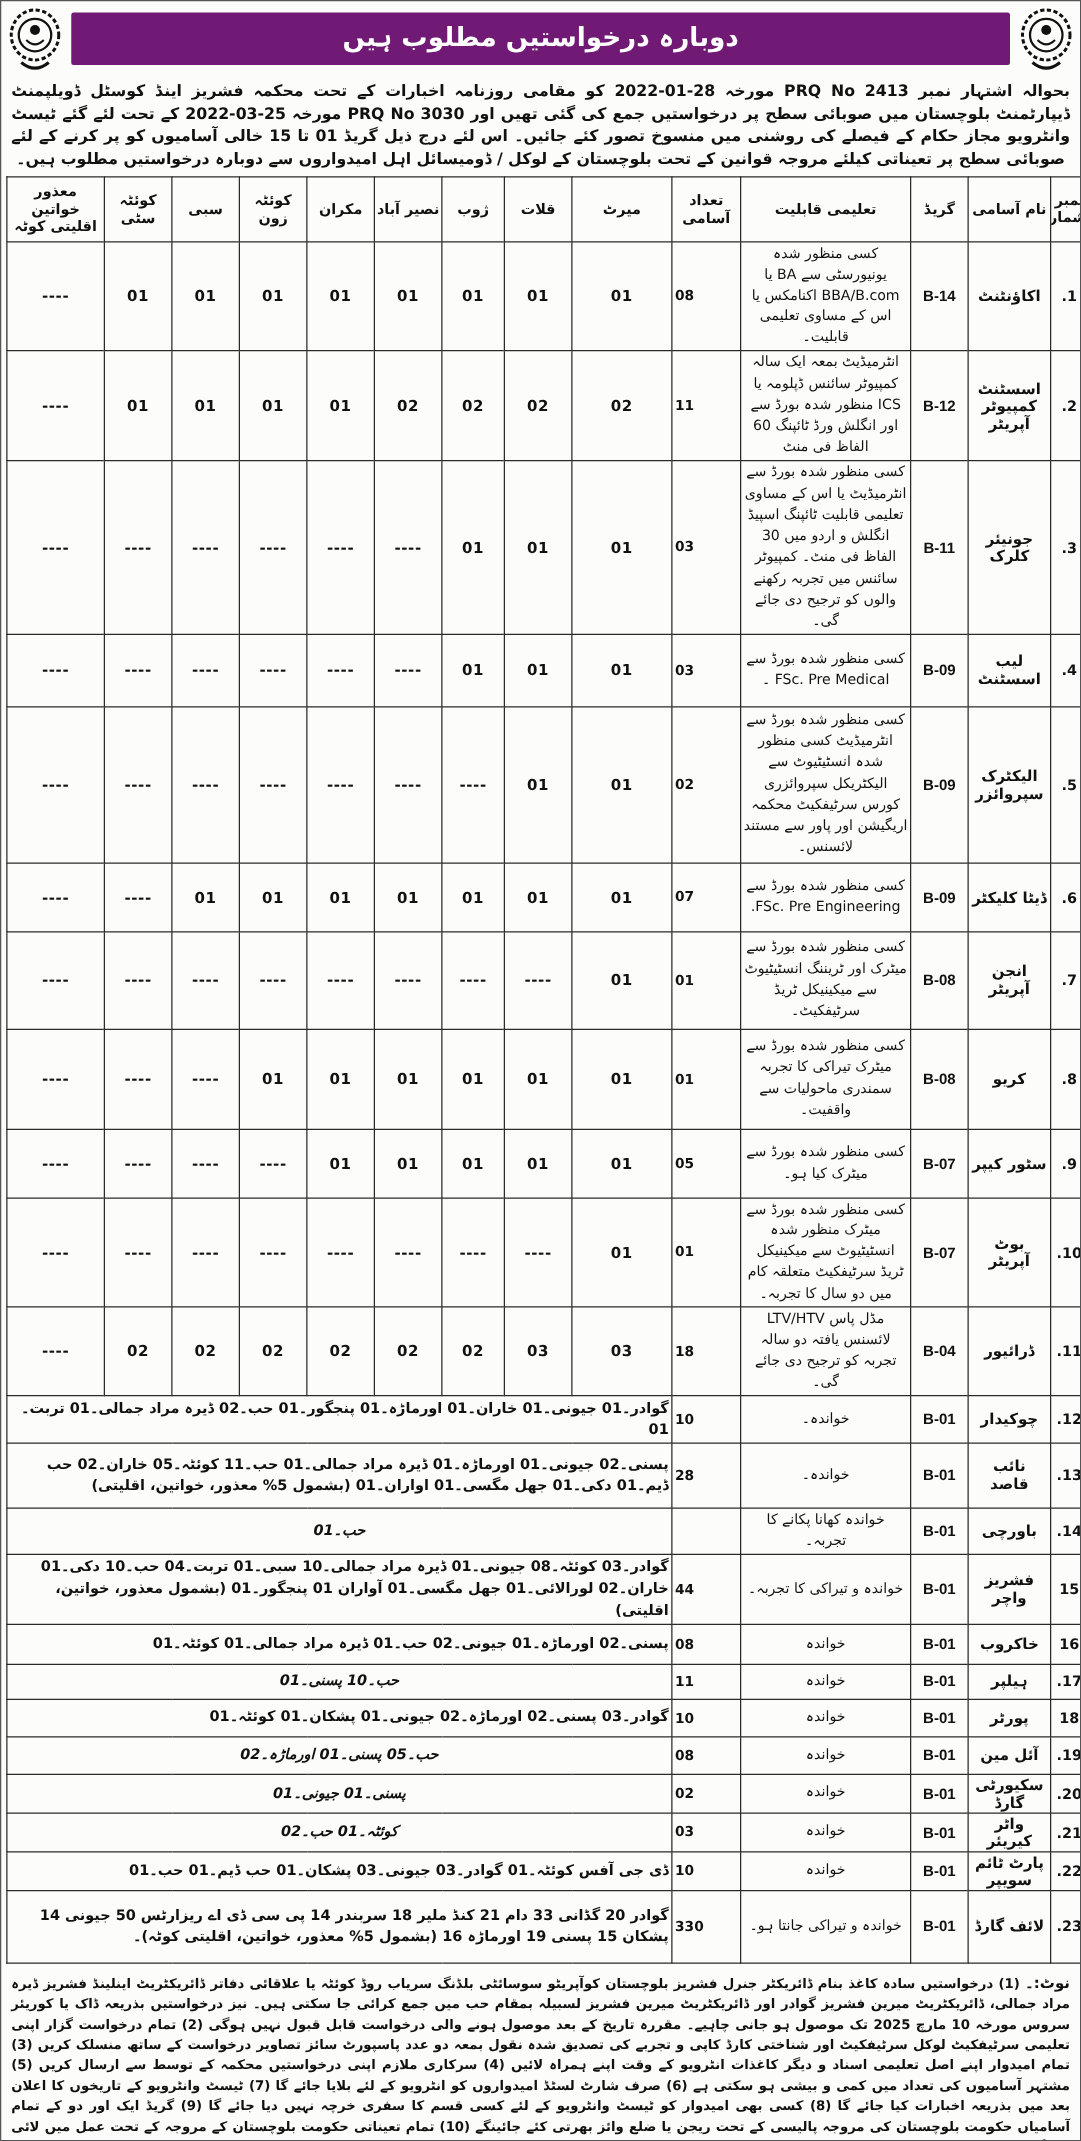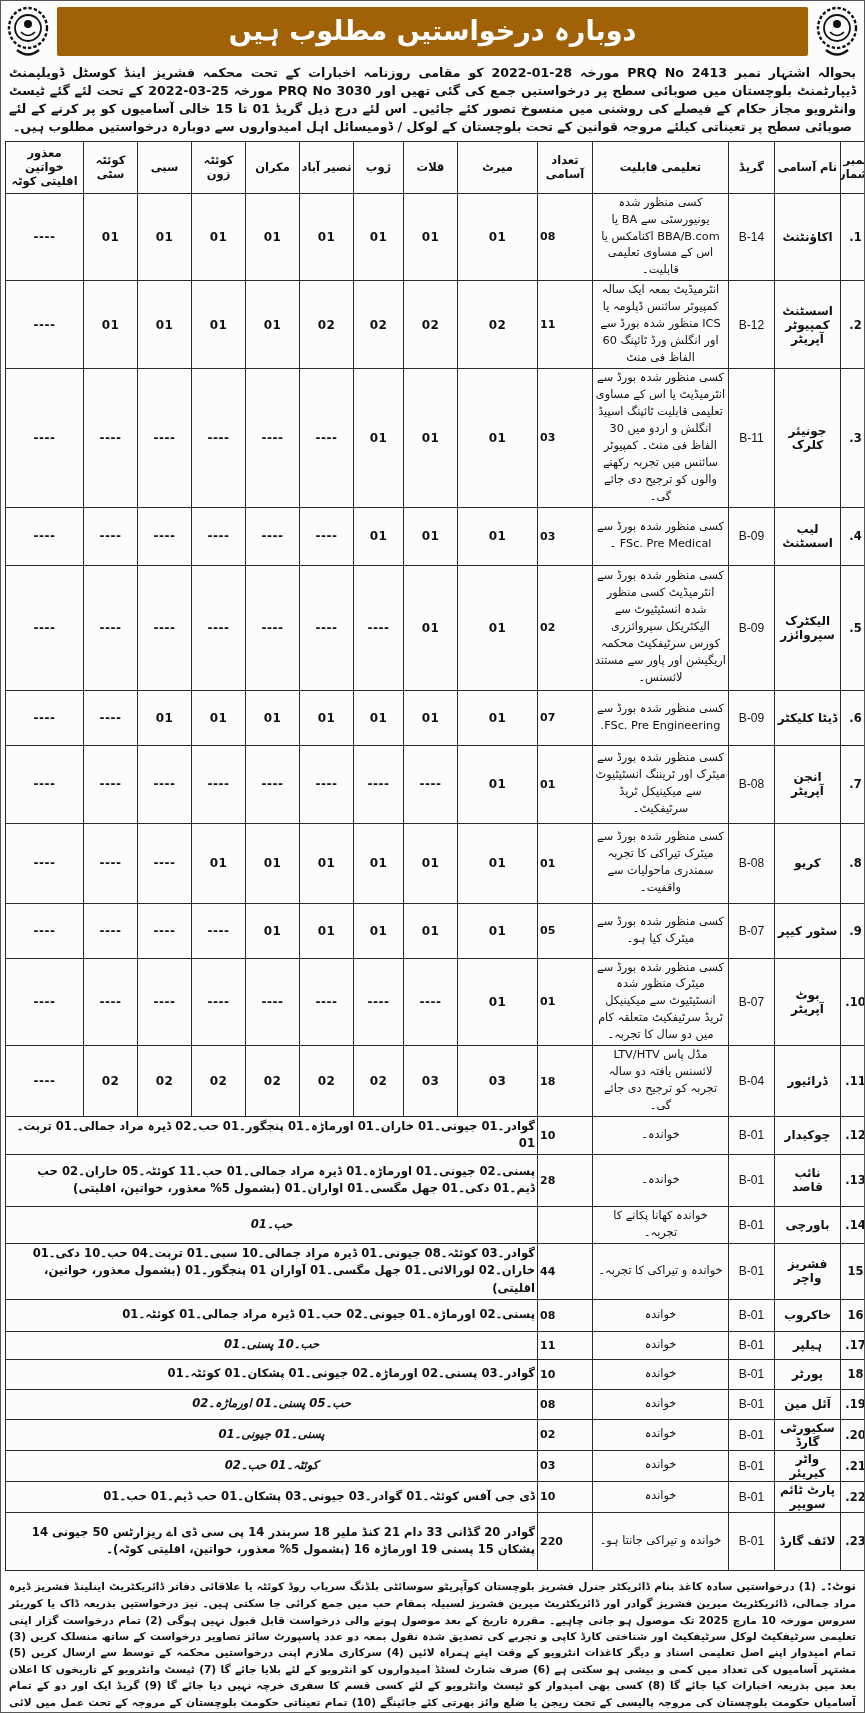--- a/index.html
+++ b/index.html
@@ -6,42 +6,42 @@
   .page{
     width:865px;height:1713px;margin:0 auto;background:#fcfcfa;color:#111;
     font-family:"DejaVu Sans","Liberation Sans",sans-serif;
     display:flex;flex-direction:column;overflow:hidden;box-sizing:border-box;
     border:1px solid #555;
   }
   
   .masthead{display:flex;align-items:center;gap:6px;padding:3px 4px 2px;}
   .emblem{width:46px;height:54px;flex:0 0 auto;}
   .titlebar{
-    flex:1;background:#a16207;color:#fff;text-align:center;
-    font-size:27px;font-weight:bold;padding:8px 0 10px;letter-spacing:1px;
+    flex:1;background:#701a75;color:#fff;text-align:center;
+    font-size:21px;font-weight:bold;padding:8px 0 10px;letter-spacing:1px;
     border-radius:2px;
   }
   
   .intro{
     direction:rtl;text-align:justify;text-align-last:center;
     font-size:12.6px;line-height:1.42;padding:4px 8px 5px;font-weight:600;
   }
   
   table.jobs{
     width:857px;margin:0 4px;border-collapse:collapse;direction:rtl;
     font-size:11.5px;table-layout:fixed;
   }
   table.jobs th,table.jobs td{
     border:1px solid #2a2a2a;vertical-align:middle;padding:1px 2px;
     overflow:hidden;
   }
   table.jobs th{font-weight:bold;font-size:11.5px;line-height:1.25;padding:4px 1px;text-align:center;}
   .c-no{text-align:center;font-weight:bold;}
   .c-name{text-align:center;font-weight:bold;font-size:12px;}
-  .c-grade{text-align:center;direction:ltr;font-weight:normal;font-size:12px;font-family:"Liberation Sans",sans-serif;}
+  .c-grade{text-align:center;direction:ltr;font-weight:bold;font-size:12px;font-family:"Liberation Sans",sans-serif;}
   .c-qual{text-align:center;font-size:11.3px;line-height:1.5;padding:2px 4px;margin-left:28px;}
   .c-posts{font-weight:bold;direction:ltr;font-size:11px;}
   .c-q{text-align:center;direction:ltr;font-weight:bold;font-size:12px;letter-spacing:.5px;}
   .c-loc{text-align:right;font-size:11.6px;line-height:1.5;padding:2px 6px;font-weight:600;}
   .c-loc.center{text-align:center;font-style:italic;}
   
   .note{
     direction:rtl;text-align:justify;font-size:10.6px;line-height:1.55;
     padding:6px 8px 2px;font-weight:600;
   }
@@ -374,21 +374,21 @@
           <td class="c-grade">B-01</td>
           <td class="c-qual">خواندہ</td>
           <td class="c-posts">10</td>
           <td class="c-loc" colspan="9">ڈی جی آفس کوئٹہ۔01 گوادر۔03 جیونی۔03 پشکان۔01 حب ڈیم۔01 حب۔01</td>
         </tr>
         <tr style="height: 58px;">
           <td class="c-no">23.</td>
           <td class="c-name">لائف گارڈ</td>
           <td class="c-grade">B-01</td>
           <td class="c-qual">خواندہ و تیراکی جانتا ہو۔</td>
-          <td class="c-posts">220</td>
+          <td class="c-posts">330</td>
           <td class="c-loc" colspan="9">گوادر 20 گڈانی 33 دام 21 کنڈ ملیر 18 سربندر 14 پی سی ڈی اے ریزارٹس 50 جیونی 14 پشکان 15 پسنی 19 اورماڑہ 16 (بشمول 5% معذور، خواتین، اقلیتی کوٹہ)۔</td>
         </tr>
       </tbody>
   </table>
 
   <div class="note">
     <b>نوٹ:۔</b>
     <span>(1) درخواستیں سادہ کاغذ بنام ڈائریکٹر جنرل فشریز بلوچستان کوآپریٹو سوسائٹی بلڈنگ سریاب روڈ کوئٹہ یا علاقائی دفاتر ڈائریکٹریٹ اینلینڈ فشریز ڈیرہ مراد جمالی، ڈائریکٹریٹ میرین فشریز گوادر اور ڈائریکٹریٹ میرین فشریز لسبیلہ بمقام حب میں جمع کرائی جا سکتی ہیں۔ نیز درخواستیں بذریعہ ڈاک یا کوریئر سروس مورخہ 10 مارچ 2025 تک موصول ہو جانی چاہیے۔ مقررہ تاریخ کے بعد موصول ہونے والی درخواست قابل قبول نہیں ہوگی (2) تمام درخواست گزار اپنی تعلیمی سرٹیفکیٹ لوکل سرٹیفکیٹ اور شناختی کارڈ کاپی و تجربے کی تصدیق شدہ نقول بمعہ دو عدد پاسپورٹ سائز تصاویر درخواست کے ساتھ منسلک کریں (3) تمام امیدوار اپنے اصل تعلیمی اسناد و دیگر کاغذات انٹرویو کے وقت اپنے ہمراہ لائیں (4) سرکاری ملازم اپنی درخواستیں محکمہ کے توسط سے ارسال کریں (5) مشتہر آسامیوں کی تعداد میں کمی و بیشی ہو سکتی ہے (6) صرف شارٹ لسٹڈ امیدواروں کو انٹرویو کے لئے بلایا جائے گا (7) ٹیسٹ وانٹرویو کے تاریخوں کا اعلان بعد میں بذریعہ اخبارات کیا جائے گا (8) کسی بھی امیدوار کو ٹیسٹ وانٹرویو کے لئے کسی قسم کا سفری خرچہ نہیں دیا جائے گا (9) گریڈ ایک اور دو کے تمام آسامیاں حکومت بلوچستان کی مروجہ پالیسی کے تحت ریجن یا ضلع وائز بھرتی کئے جائینگے (10) تمام تعیناتی حکومت بلوچستان کے مروجہ کے تحت عمل میں لائی جائیگی۔</span>
   </div>
 

